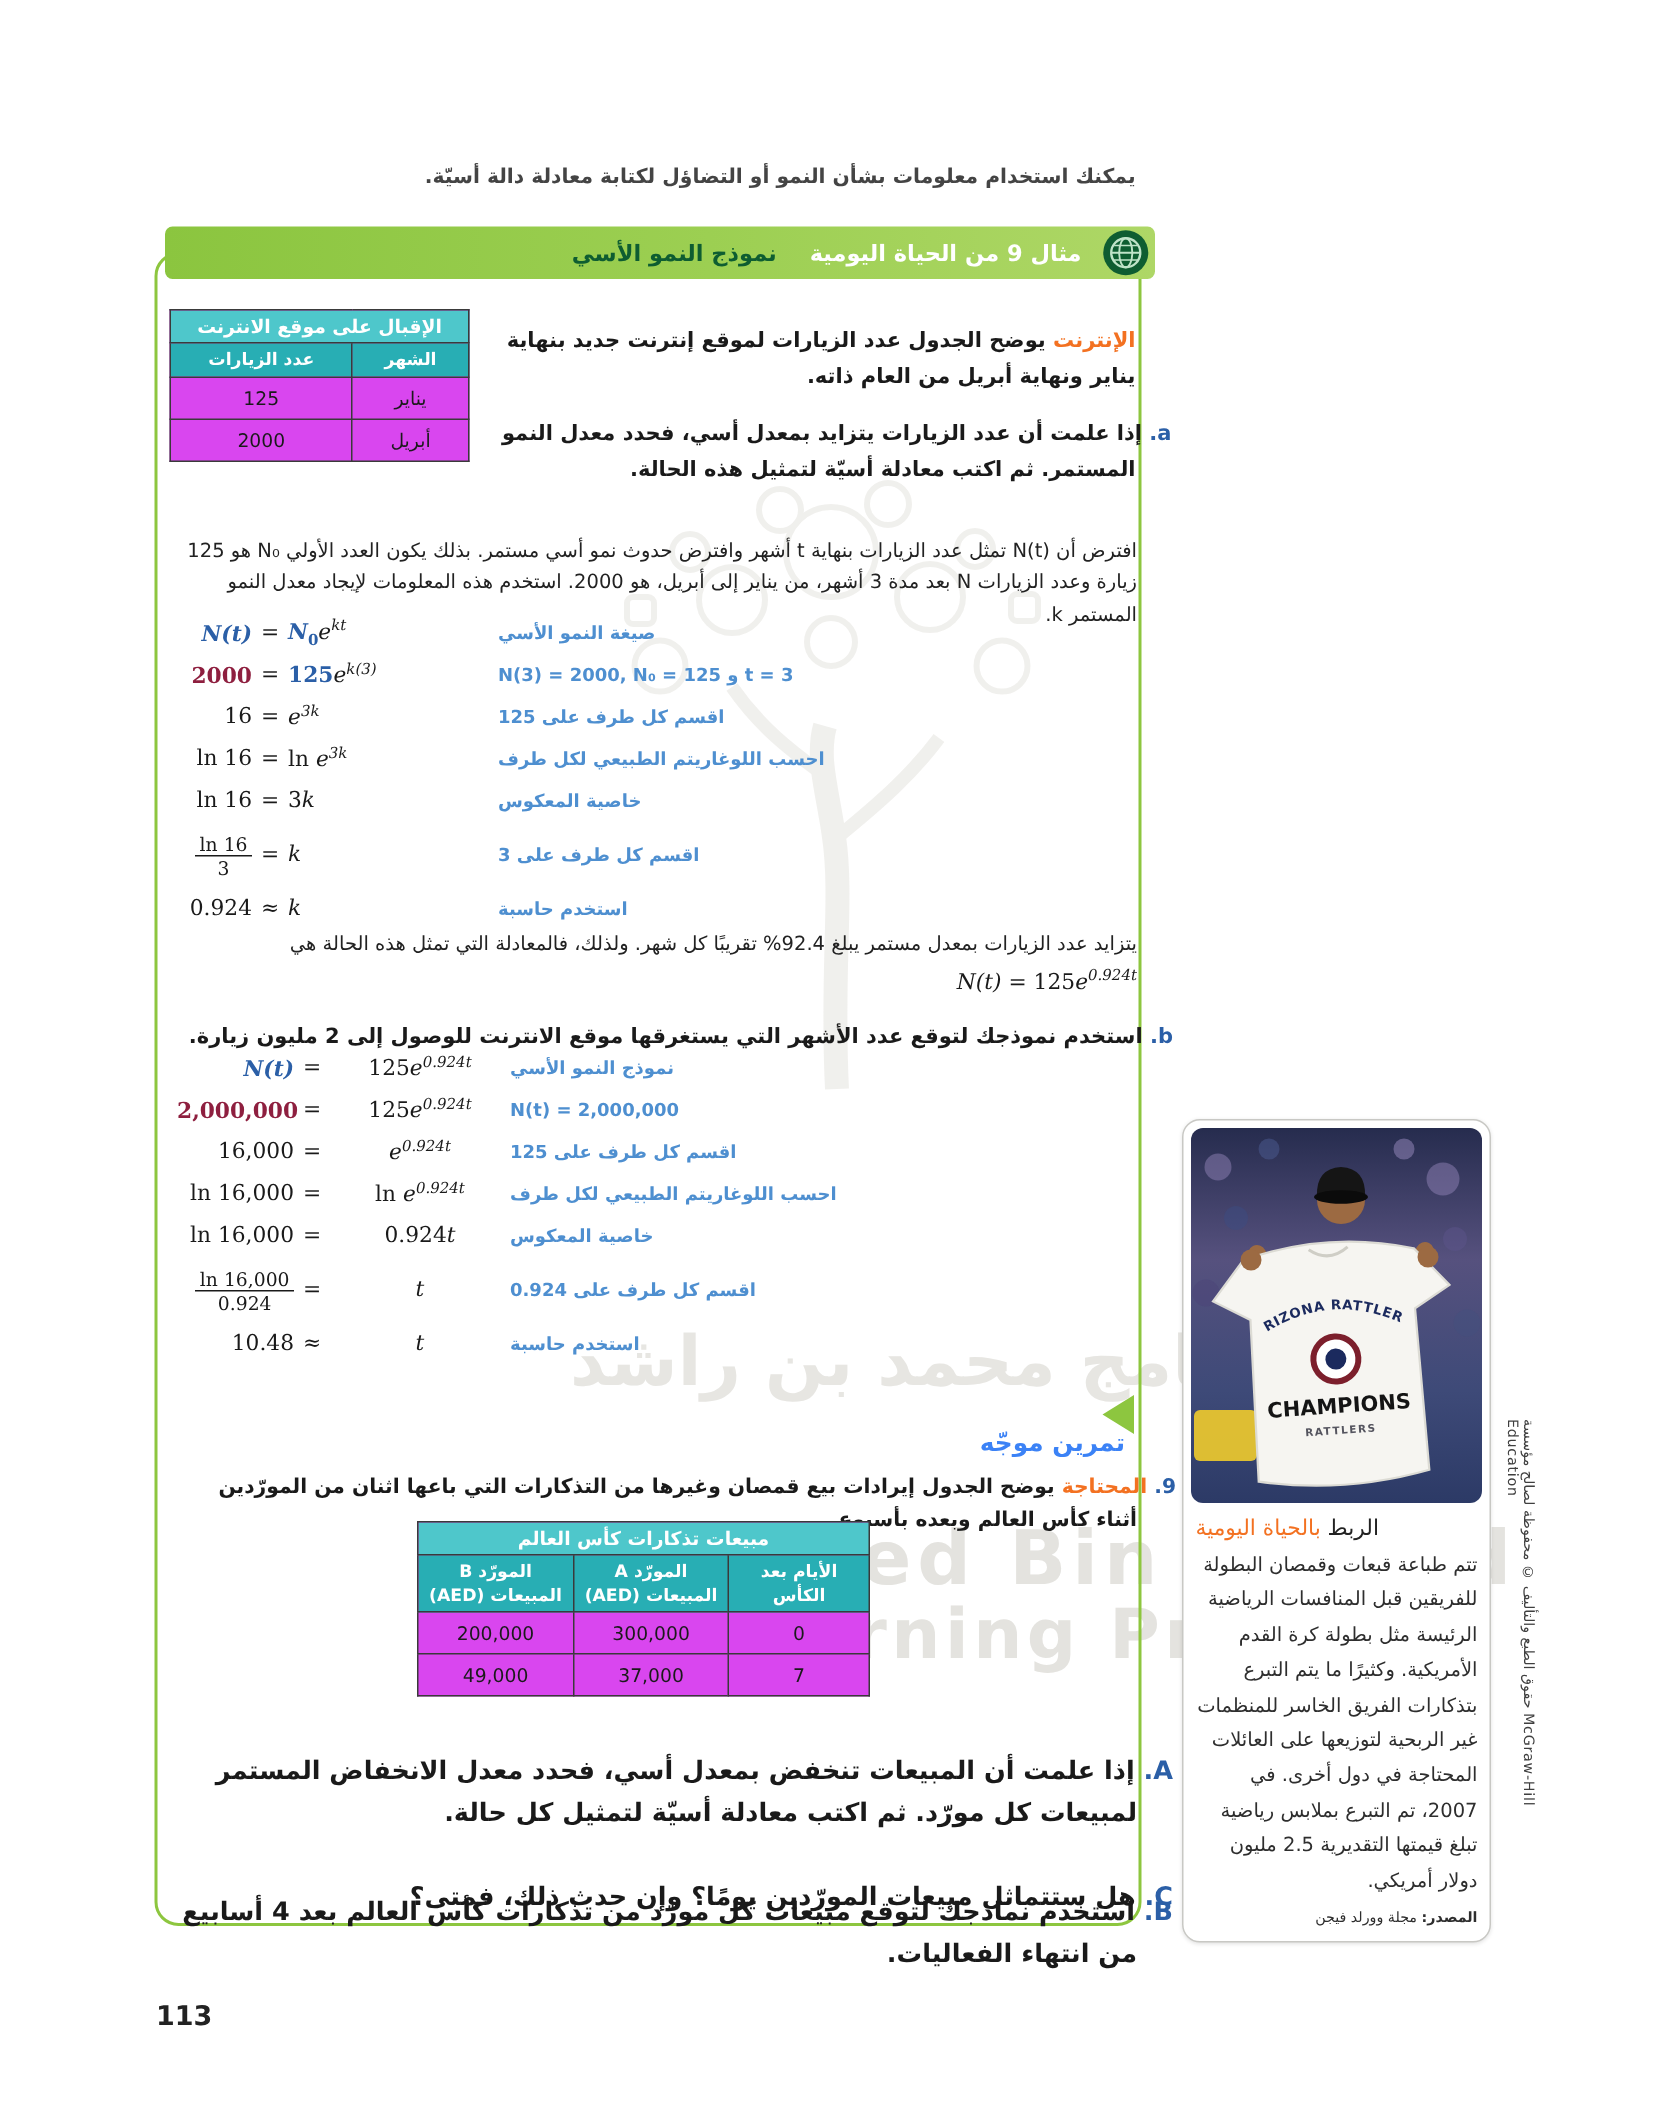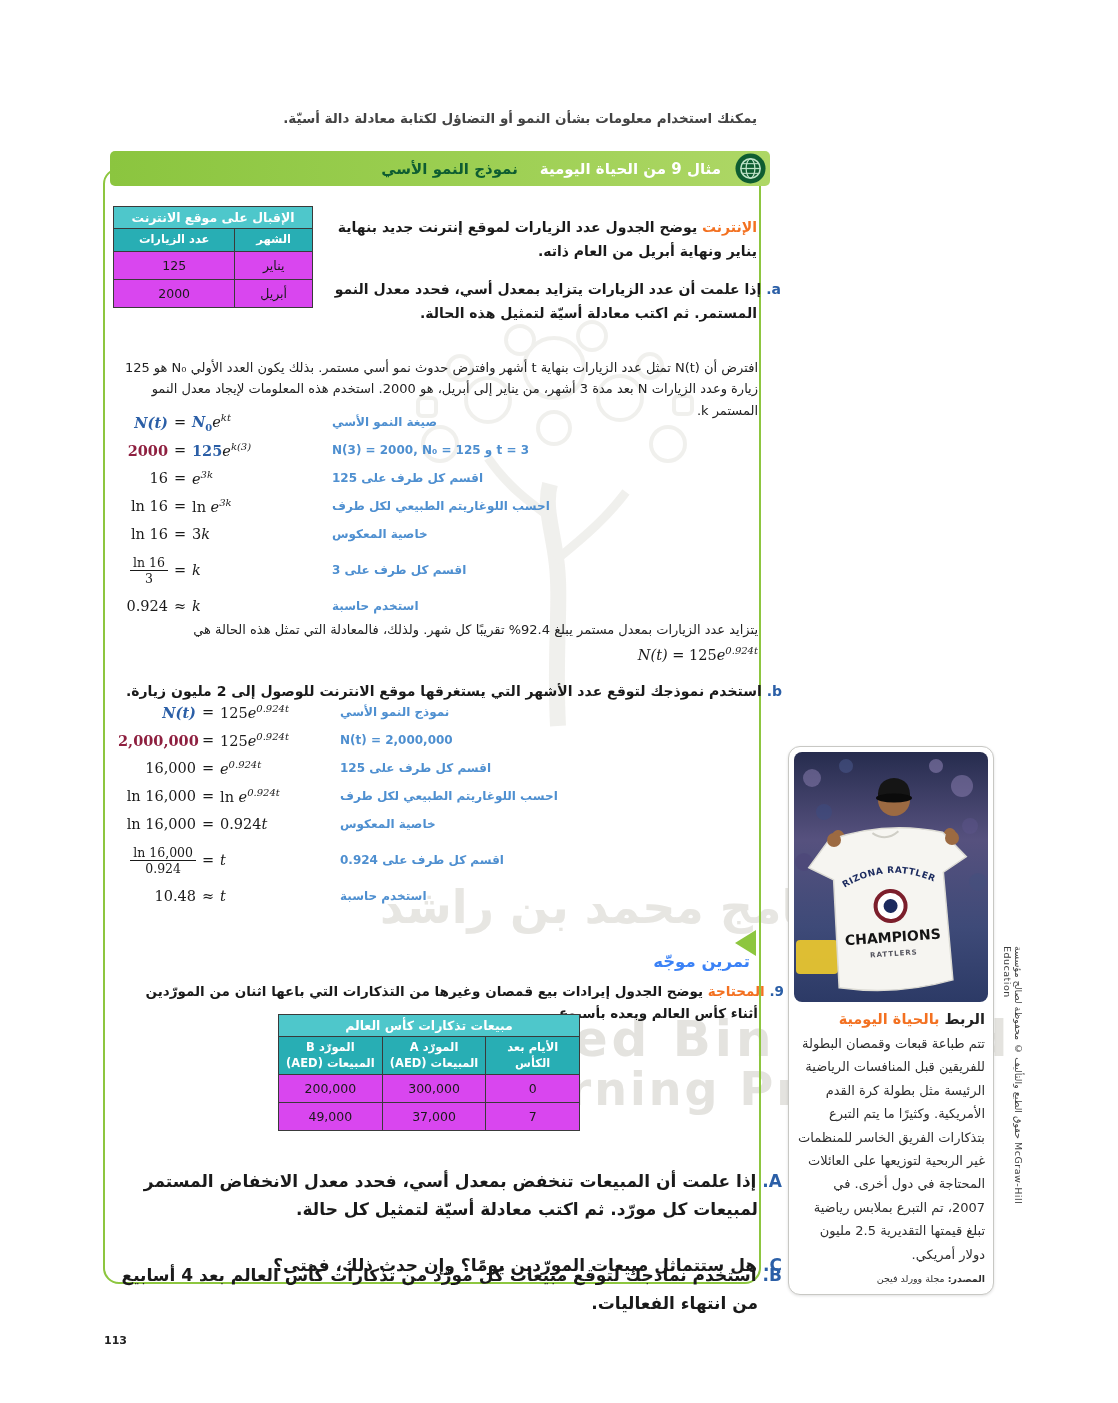--- a/index.html
+++ b/index.html
@@ -44,21 +44,21 @@
   .eq-block{position:absolute;direction:ltr;}
   .eq-row{display:flex;align-items:center;height:28px;}
   .eq-row.tall{height:44px;}
   .eq{font-family:"DejaVu Serif",serif;font-size:14.5px;color:#1a1a1a;}
   .eq sup{font-size:10px;font-family:inherit;}
   .eq sub{font-size:10px;font-family:inherit;}
   .lhs{width:50px;text-align:right;flex:0 0 auto;}
   #eqb .lhs{width:78px;}
   .rel{width:24px;text-align:center;flex:0 0 auto;}
   .rhs{width:140px;text-align:left;flex:0 0 auto;}
-  #eqb .rhs{width:120px;}
+  #eqb .rhs{width:120px;text-align:center;}
   .eq-label{font-family:"DejaVu Sans",sans-serif;font-size:12px;font-weight:bold;color:#4e8fd0;
             flex:1;text-align:left;unicode-bidi:plaintext;padding-bottom:1px;}
   .v{font-style:italic;}
   .b{color:#2b5fa7;font-weight:bold;}
   .r{color:#8e1f3f;font-weight:bold;}
   .frac{display:inline-flex;flex-direction:column;align-items:center;font-size:12.5px;line-height:1.2;vertical-align:middle;}
   .frac .ft{border-bottom:1px solid #1a1a1a;padding:0 3px;}
 
   .concl{position:absolute;left:116px;width:642px;font-size:13px;line-height:1.6;color:#222;}
   .concl-eq{direction:ltr;text-align:right;margin-top:2px;}
@@ -67,30 +67,30 @@
   .guided-arrow{position:absolute;left:735px;top:930px;width:0;height:0;
                 border-top:13px solid transparent;border-bottom:13px solid transparent;border-right:21px solid #8dc63f;}
 
   .q9{position:absolute;left:116px;top:966px;width:642px;font-size:13.5px;font-weight:bold;line-height:1.7;}
   .q-item{position:absolute;left:116px;width:642px;font-size:17px;font-weight:bold;line-height:1.65;}
 
   
   .side-card{position:absolute;left:788px;top:746px;width:206px;box-sizing:border-box;background:#fff;
              border:1.5px solid #c8c8c4;border-radius:12px;padding:5px 5px 10px 5px;box-shadow:0 1px 3px rgba(0,0,0,.12);}
   .photo{width:194px;height:250px;border-radius:8px;overflow:hidden;}
-  .side-title{direction:rtl;text-align:right;font-size:14.5px;font-weight:bold;margin:9px 3px 5px 3px;}
+  .side-title{direction:rtl;text-align:left;font-size:14.5px;font-weight:normal;margin:9px 3px 5px 3px;}
   .st-black{color:#222;}
   .st-orange{color:#f37121;}
   .side-body{direction:rtl;text-align:right;font-size:13px;line-height:1.8;color:#2e2e2e;margin:0 3px;}
   .side-source{direction:rtl;text-align:right;font-size:9.5px;color:#2e2e2e;margin:7px 3px 0 3px;}
   .src-label{font-weight:bold;}
 
   .copyright{position:absolute;left:1002px;top:946px;height:310px;writing-mode:vertical-rl;
              font-size:9.5px;color:#3f3f3f;letter-spacing:.5px;}
-  .pagenum{position:absolute;left:104px;top:1334px;font-size:11px;font-weight:bold;color:#222;}
+  .pagenum{position:absolute;left:104px;top:1334px;font-size:18px;font-weight:bold;color:#222;}
 </style>
 </head>
 <body>
 
 <div id="page">
 
   <svg class="wm-tree" viewBox="0 0 450 480" aria-hidden="true">
     <g stroke="#ebeae6" fill="none" stroke-width="4">
       <path d="M228,478 C224,400 232,350 226,310 C222,280 214,258 220,236" stroke-width="16"></path>
       <path d="M226,312 C258,286 278,268 296,244" stroke-width="9"></path>

